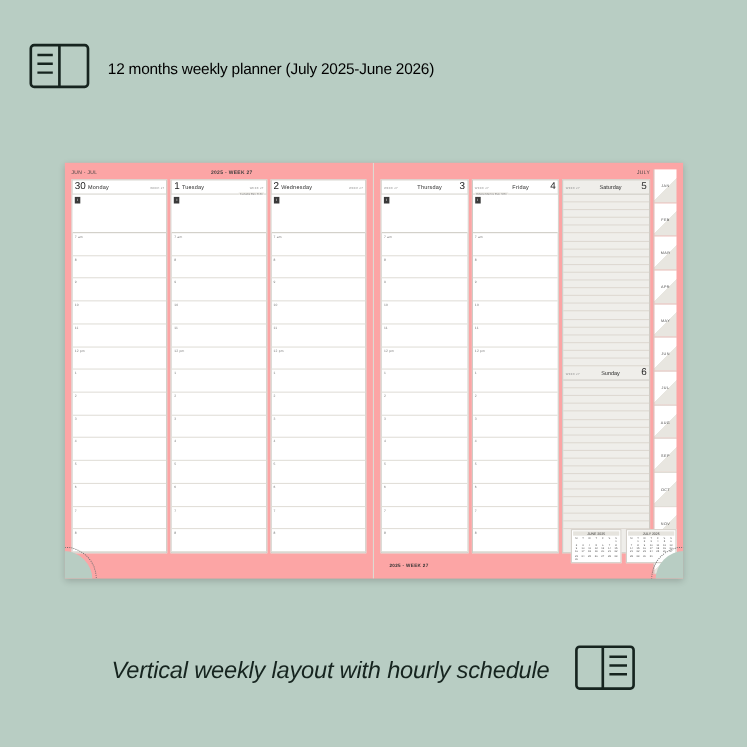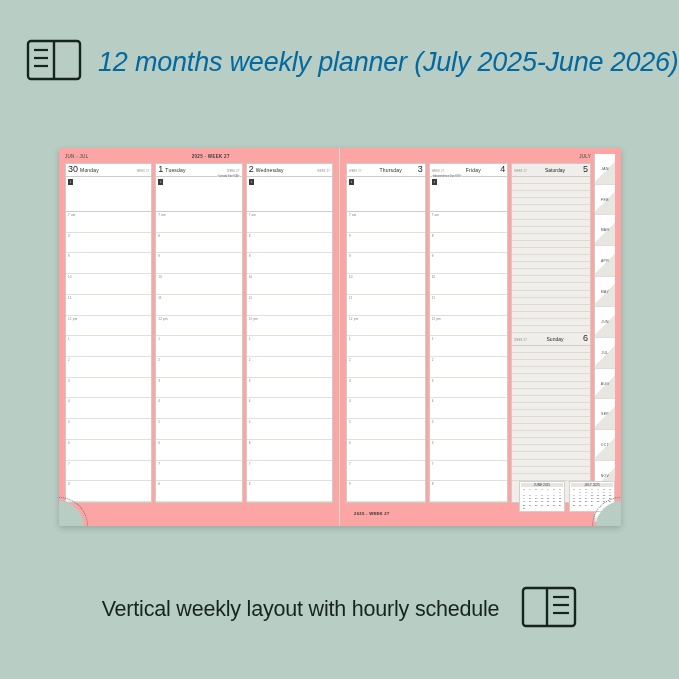--- a/index.html
+++ b/index.html
@@ -22,38 +22,38 @@
     top: 30px;
     left: 26px;
     right: 12px;
     height: 64px;
     display: flex;
     align-items: center;
     gap: 16px;
   }
   .book-icon { flex: 0 0 auto; }
   .header-text {
-    font-size: 27px;
+    font-size: 14px;
     letter-spacing: -0.2px;
-    color: #0369a1;
+    color: #000000;
     white-space: nowrap;
-    font-style: italic;
   }
 
   
   .footer {
     position: absolute;
     bottom: 38px;
     left: 0;
     right: 0;
     height: 64px;
     display: flex;
     align-items: center;
     justify-content: center;
     gap: 22px;
+    font-style: italic;
   }
   .footer-text {
     font-size: 21.5px;
     letter-spacing: -0.2px;
     color: #16241f;
     white-space: nowrap;
   }
 
   
   .planner {

